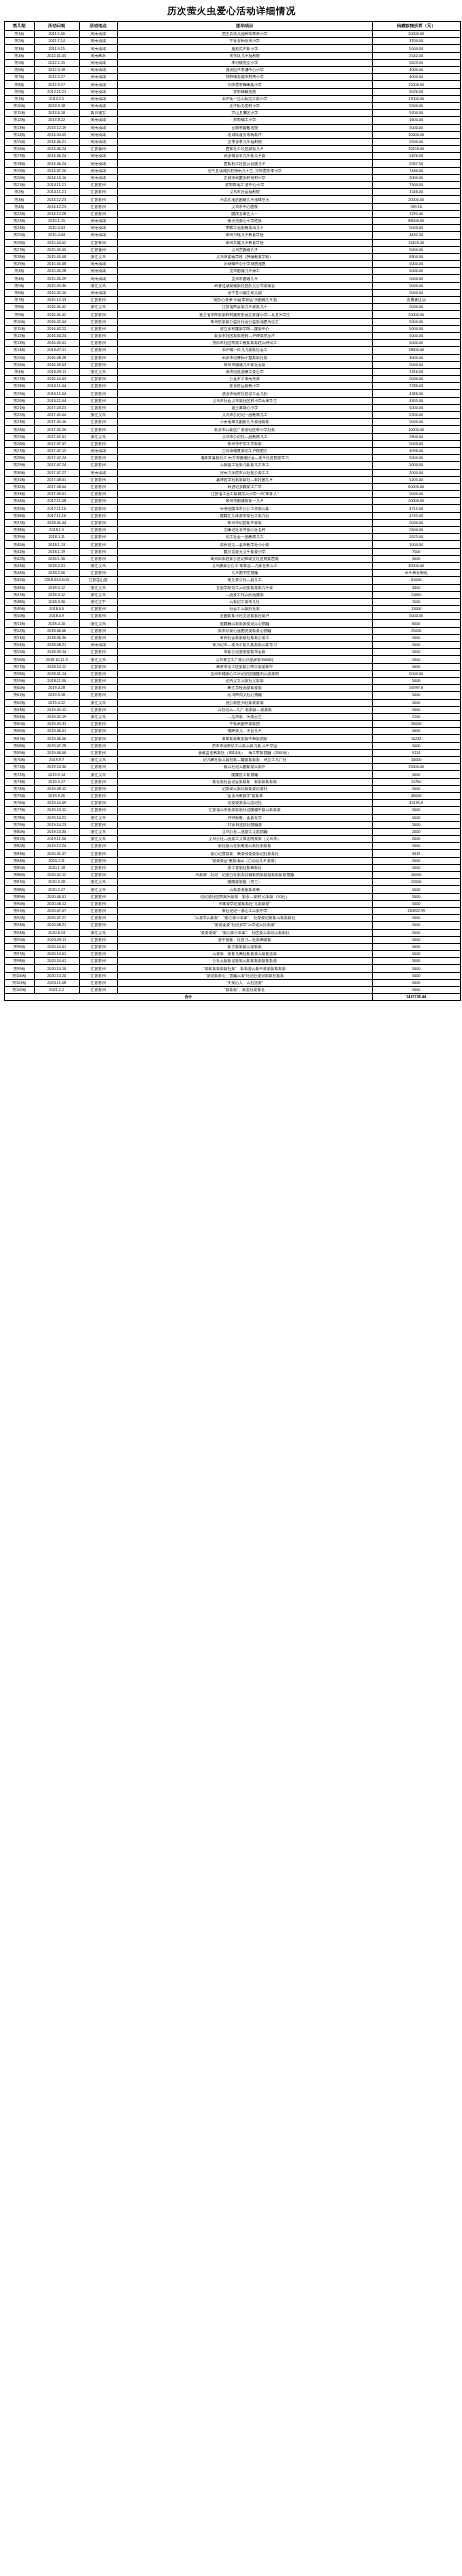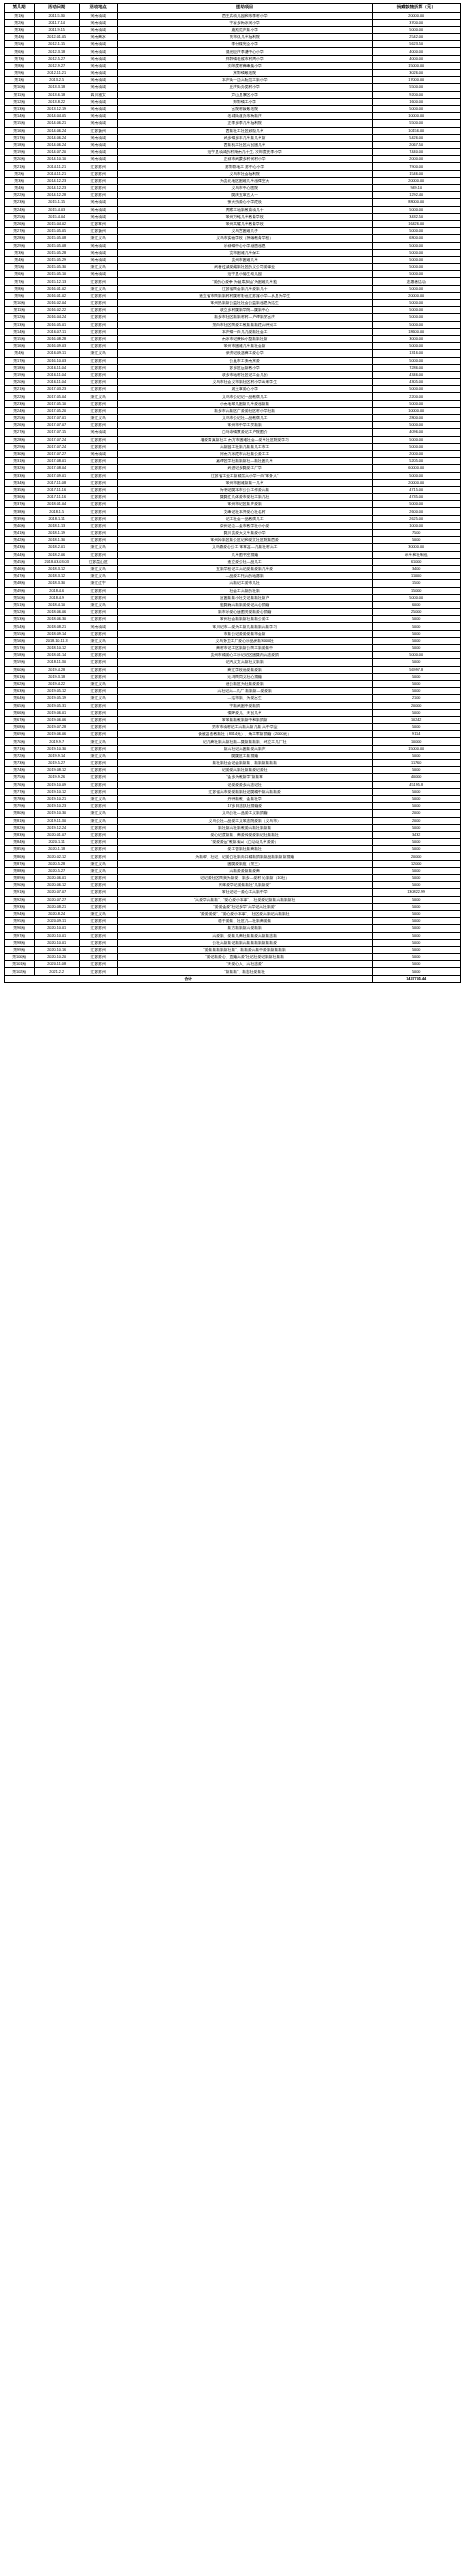--- a/index.html
+++ b/index.html
@@ -64,20 +64,21 @@
   }
   tr.total td.total-amt {
     text-align: center;
     font-weight: bold;
   }
 </style>
 </head>
 <body>
 
 <div class="page">
+  <h1 class="title">历次萤火虫爱心活动详细情况</h1>
   <table class="main">
     <colgroup>
       <col class="c-idx">
       <col class="c-date">
       <col class="c-place">
       <col class="c-item">
       <col class="c-amt">
     </colgroup>
     <thead>
       <tr>

